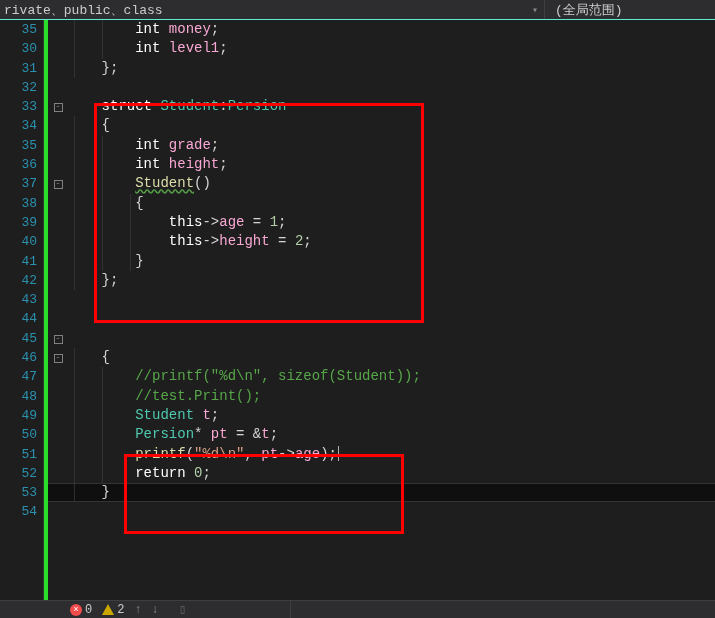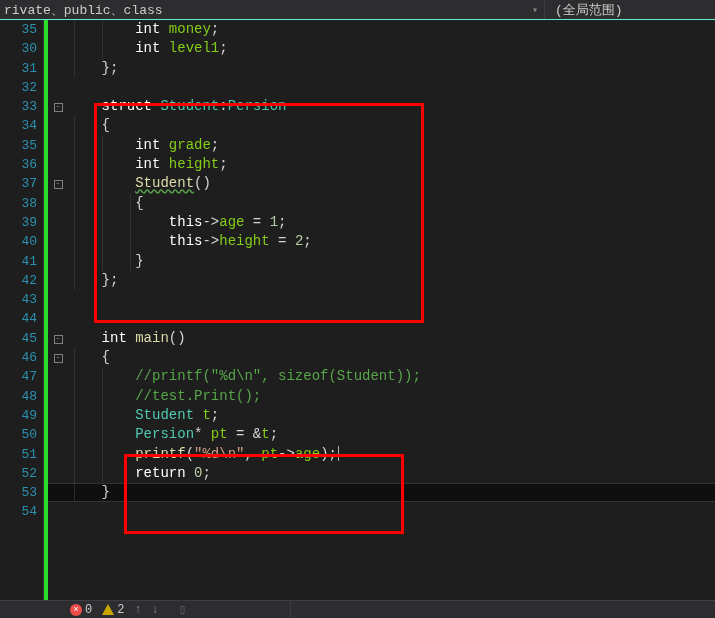--- a/index.html
+++ b/index.html
@@ -108,21 +108,21 @@
     opacity: 0.6;
   }
   .code-text { position: relative; }
   .kw { color: #ffffff; }
   .type { color: #4ec9b0; }
   .fn { color: #dcdcaa; }
   .str { color: #d69d85; }
   .num { color: #b5cea8; }
   .cm { color: #57a64a; }
   .plain { color: #d4d4d4; }
-  .id { color: #84cc16; }
+  .id { color: #f9a8d4; }
   .underline-wave { text-decoration: underline wavy #57a64a; }
   .red-box {
     position: absolute;
     border: 3px solid #ff0000;
     pointer-events: none;
     z-index: 5;
   }
   .box1 { left: 46px; top: 83px; width: 330px; height: 220px; }
   .box2 { left: 76px; top: 434px; width: 280px; height: 80px; }
   .current-line-bg {
@@ -231,21 +231,21 @@
         <div class="code-line"><div class="fold-col"></div><div class="code-text"><span class="indent-guide" style="left:6px"></span><span class="indent-guide" style="left:34px"></span><span class="plain">        </span><span class="kw">int</span><span class="id"> grade</span><span class="plain">;</span></div></div>
         <div class="code-line"><div class="fold-col"></div><div class="code-text"><span class="indent-guide" style="left:6px"></span><span class="indent-guide" style="left:34px"></span><span class="plain">        </span><span class="kw">int</span><span class="id"> height</span><span class="plain">;</span></div></div>
         <div class="code-line"><div class="fold-col"><span class="fold-box">-</span></div><div class="code-text"><span class="indent-guide" style="left:6px"></span><span class="indent-guide" style="left:34px"></span><span class="plain">        </span><span class="fn underline-wave">Student</span><span class="plain">()</span></div></div>
         <div class="code-line"><div class="fold-col"></div><div class="code-text"><span class="indent-guide" style="left:6px"></span><span class="indent-guide" style="left:34px"></span><span class="indent-guide" style="left:62px"></span><span class="plain">        </span><span class="plain">{</span></div></div>
         <div class="code-line"><div class="fold-col"></div><div class="code-text"><span class="indent-guide" style="left:6px"></span><span class="indent-guide" style="left:34px"></span><span class="indent-guide" style="left:62px"></span><span class="plain">            </span><span class="kw">this</span><span class="plain">-&gt;</span><span class="id">age </span><span class="plain">= </span><span class="num">1</span><span class="plain">;</span></div></div>
         <div class="code-line"><div class="fold-col"></div><div class="code-text"><span class="indent-guide" style="left:6px"></span><span class="indent-guide" style="left:34px"></span><span class="indent-guide" style="left:62px"></span><span class="plain">            </span><span class="kw">this</span><span class="plain">-&gt;</span><span class="id">height </span><span class="plain">= </span><span class="num">2</span><span class="plain">;</span></div></div>
         <div class="code-line"><div class="fold-col"></div><div class="code-text"><span class="indent-guide" style="left:6px"></span><span class="indent-guide" style="left:34px"></span><span class="indent-guide" style="left:62px"></span><span class="plain">        </span><span class="plain">}</span></div></div>
         <div class="code-line"><div class="fold-col"></div><div class="code-text"><span class="indent-guide" style="left:6px"></span><span class="plain">    </span><span class="plain">};</span></div></div>
         <div class="code-line"><div class="fold-col"></div><div class="code-text"></div></div>
         <div class="code-line"><div class="fold-col"></div><div class="code-text"></div></div>
-        <div class="code-line"><div class="fold-col"><span class="fold-box">-</span></div><div class="code-text"><span class="plain">    </span><span class="kw">int </span><span class="fn">main</span><span class="plain">()</span></div></div>
+        <div class="code-line"><div class="fold-col"><span class="fold-box">-</span></div></div>
         <div class="code-line"><div class="fold-col"><span class="fold-box">-</span></div><div class="code-text"><span class="indent-guide" style="left:6px"></span><span class="plain">    </span><span class="plain">{</span></div></div>
         <div class="code-line"><div class="fold-col"></div><div class="code-text"><span class="indent-guide" style="left:6px"></span><span class="indent-guide" style="left:34px"></span><span class="plain">        </span><span class="cm">//printf("%d\n", sizeof(Student));</span></div></div>
         <div class="code-line"><div class="fold-col"></div><div class="code-text"><span class="indent-guide" style="left:6px"></span><span class="indent-guide" style="left:34px"></span><span class="plain">        </span><span class="cm">//test.Print();</span></div></div>
         <div class="code-line"><div class="fold-col"></div><div class="code-text"><span class="indent-guide" style="left:6px"></span><span class="indent-guide" style="left:34px"></span><span class="plain">        </span><span class="type">Student </span><span class="id">t</span><span class="plain">;</span></div></div>
         <div class="code-line"><div class="fold-col"></div><div class="code-text"><span class="indent-guide" style="left:6px"></span><span class="indent-guide" style="left:34px"></span><span class="plain">        </span><span class="type">Persion</span><span class="plain">* </span><span class="id">pt </span><span class="plain">= &amp;</span><span class="id">t</span><span class="plain">;</span></div></div>
         <div class="code-line"><div class="fold-col"></div><div class="code-text"><span class="indent-guide" style="left:6px"></span><span class="indent-guide" style="left:34px"></span><span class="plain">        </span><span class="fn">printf</span><span class="plain">(</span><span class="str">"%d\n"</span><span class="plain">, </span><span class="id">pt</span><span class="plain">-&gt;</span><span class="id">age</span><span class="plain">);</span><span class="cursor"></span></div></div>
         <div class="code-line"><div class="fold-col"></div><div class="code-text"><span class="indent-guide" style="left:6px"></span><span class="indent-guide" style="left:34px"></span><span class="plain">        </span><span class="kw">return </span><span class="num">0</span><span class="plain">;</span></div></div>
         <div class="code-line"><div class="fold-col"></div><div class="code-text"><span class="indent-guide" style="left:6px"></span><span class="plain">    </span><span class="plain">}</span></div></div>
       </div>
     <div class="red-box box1"></div>

